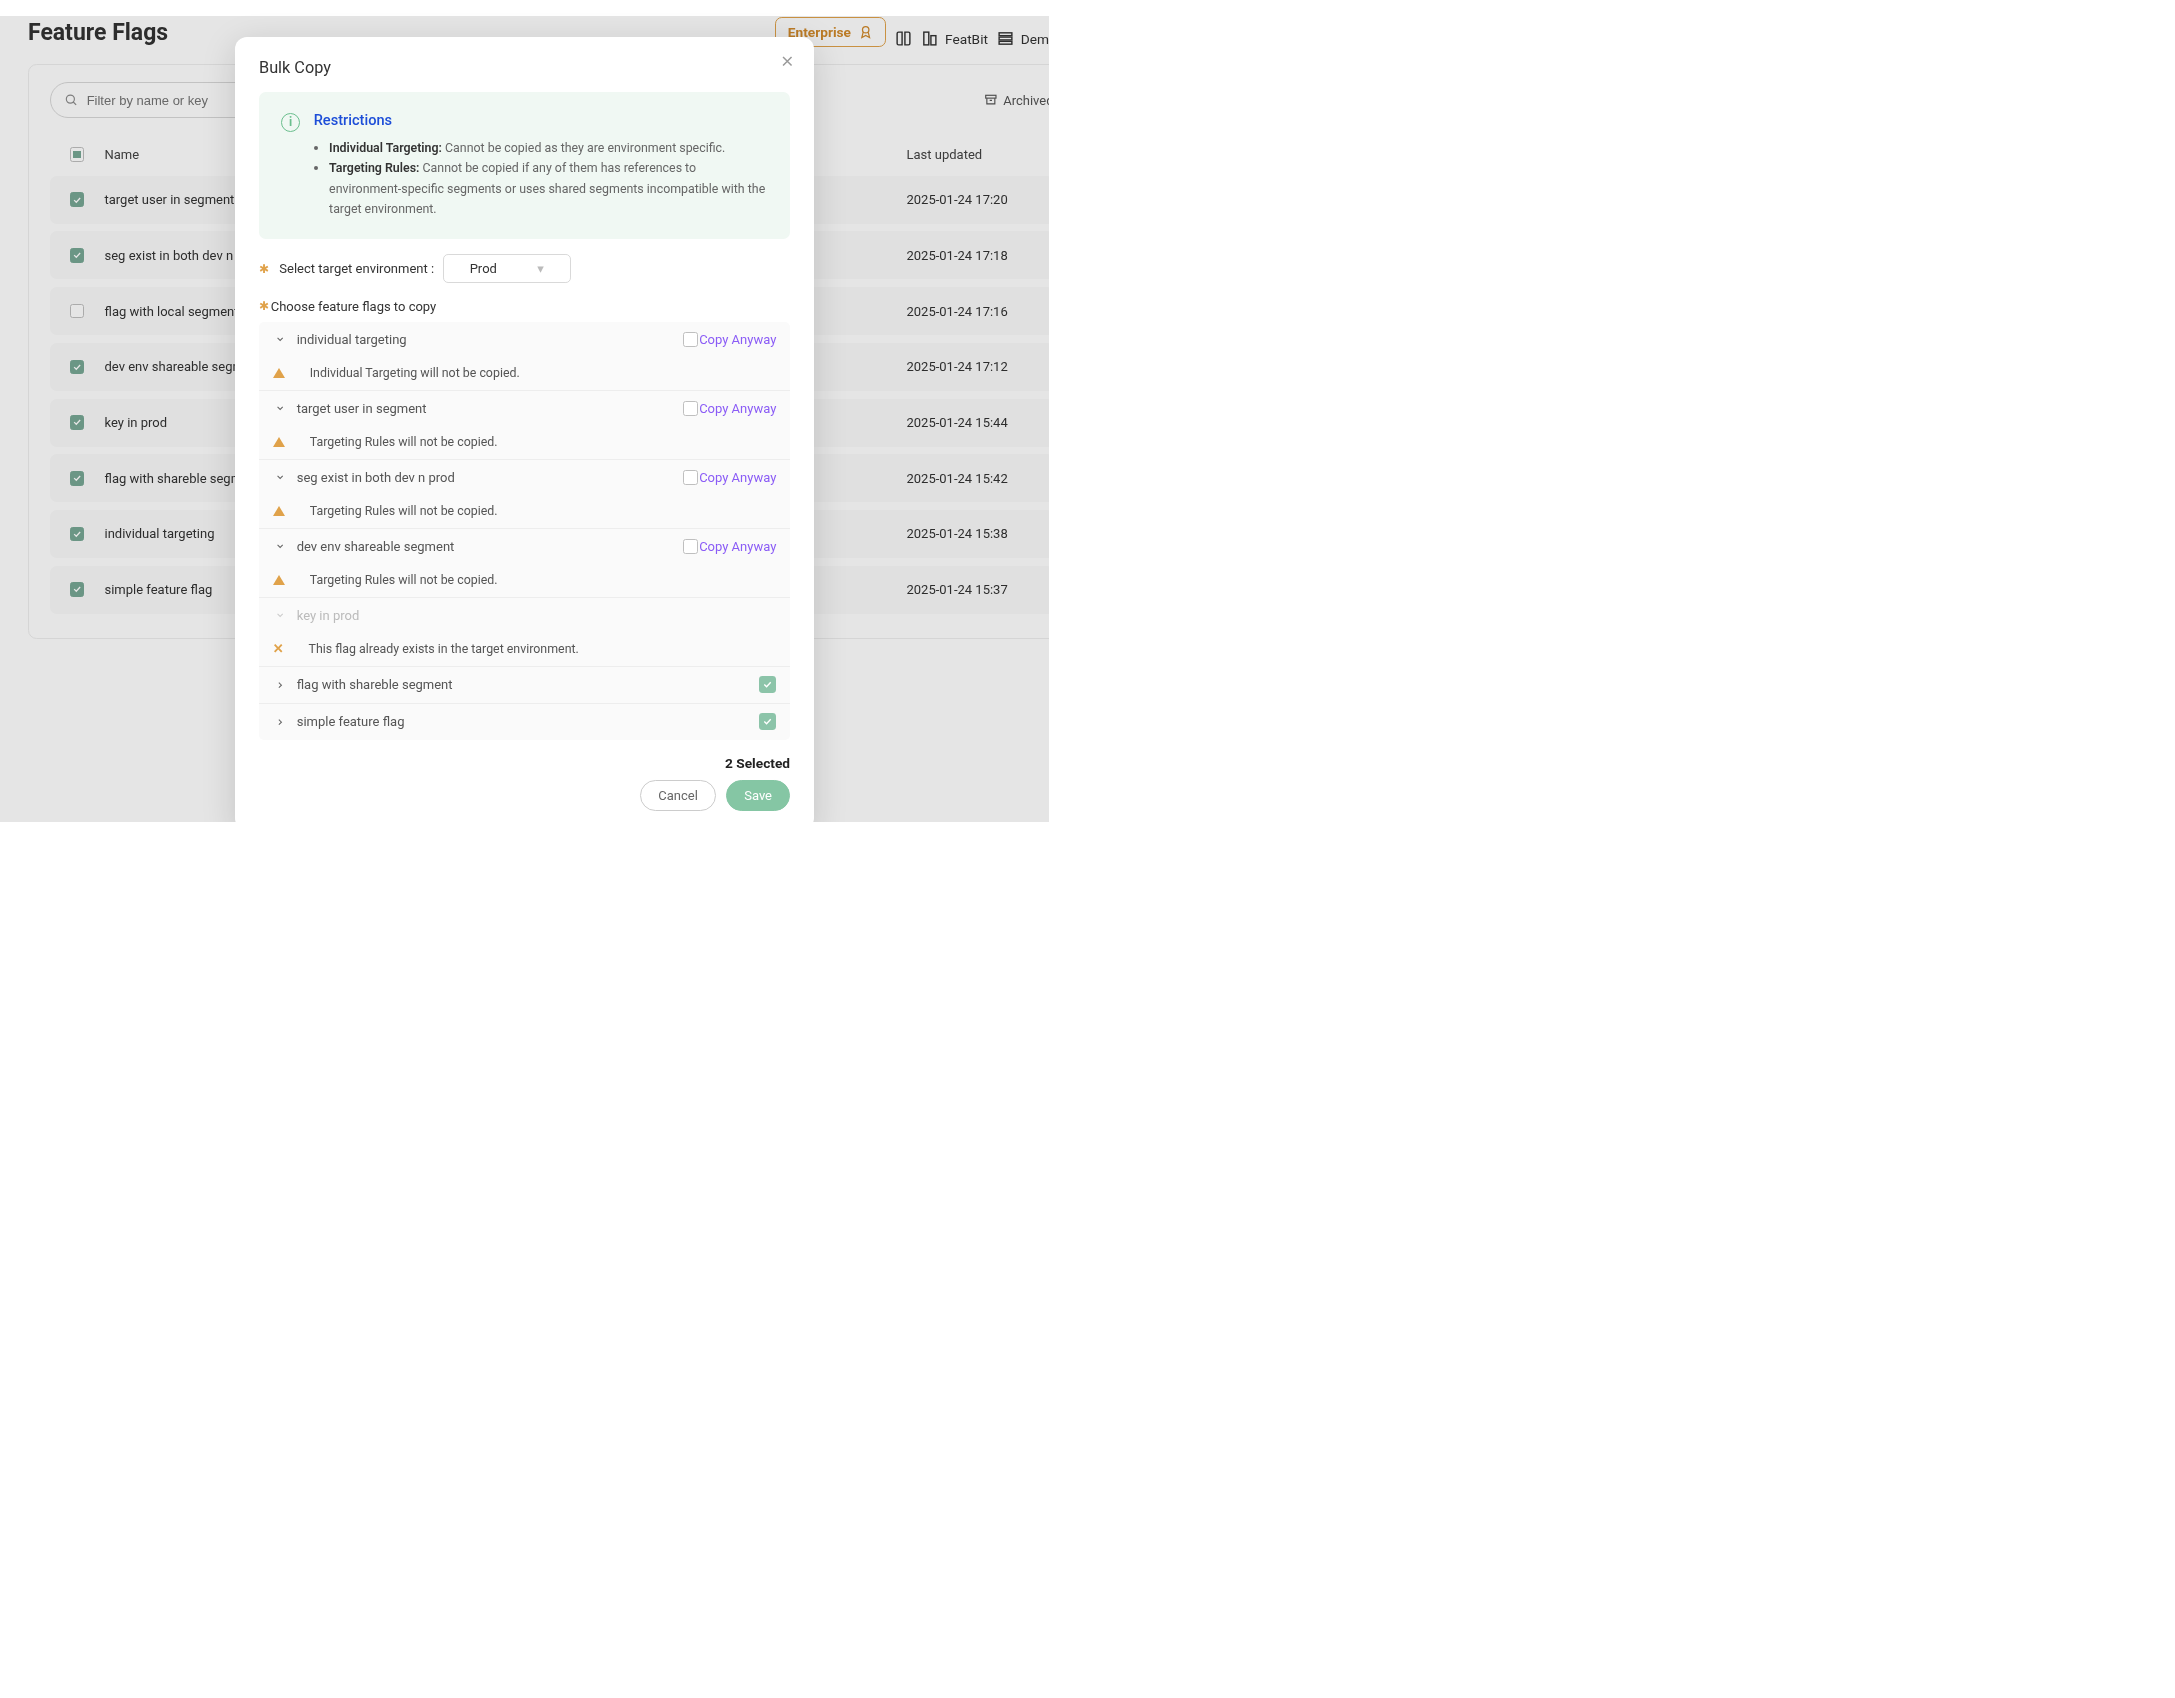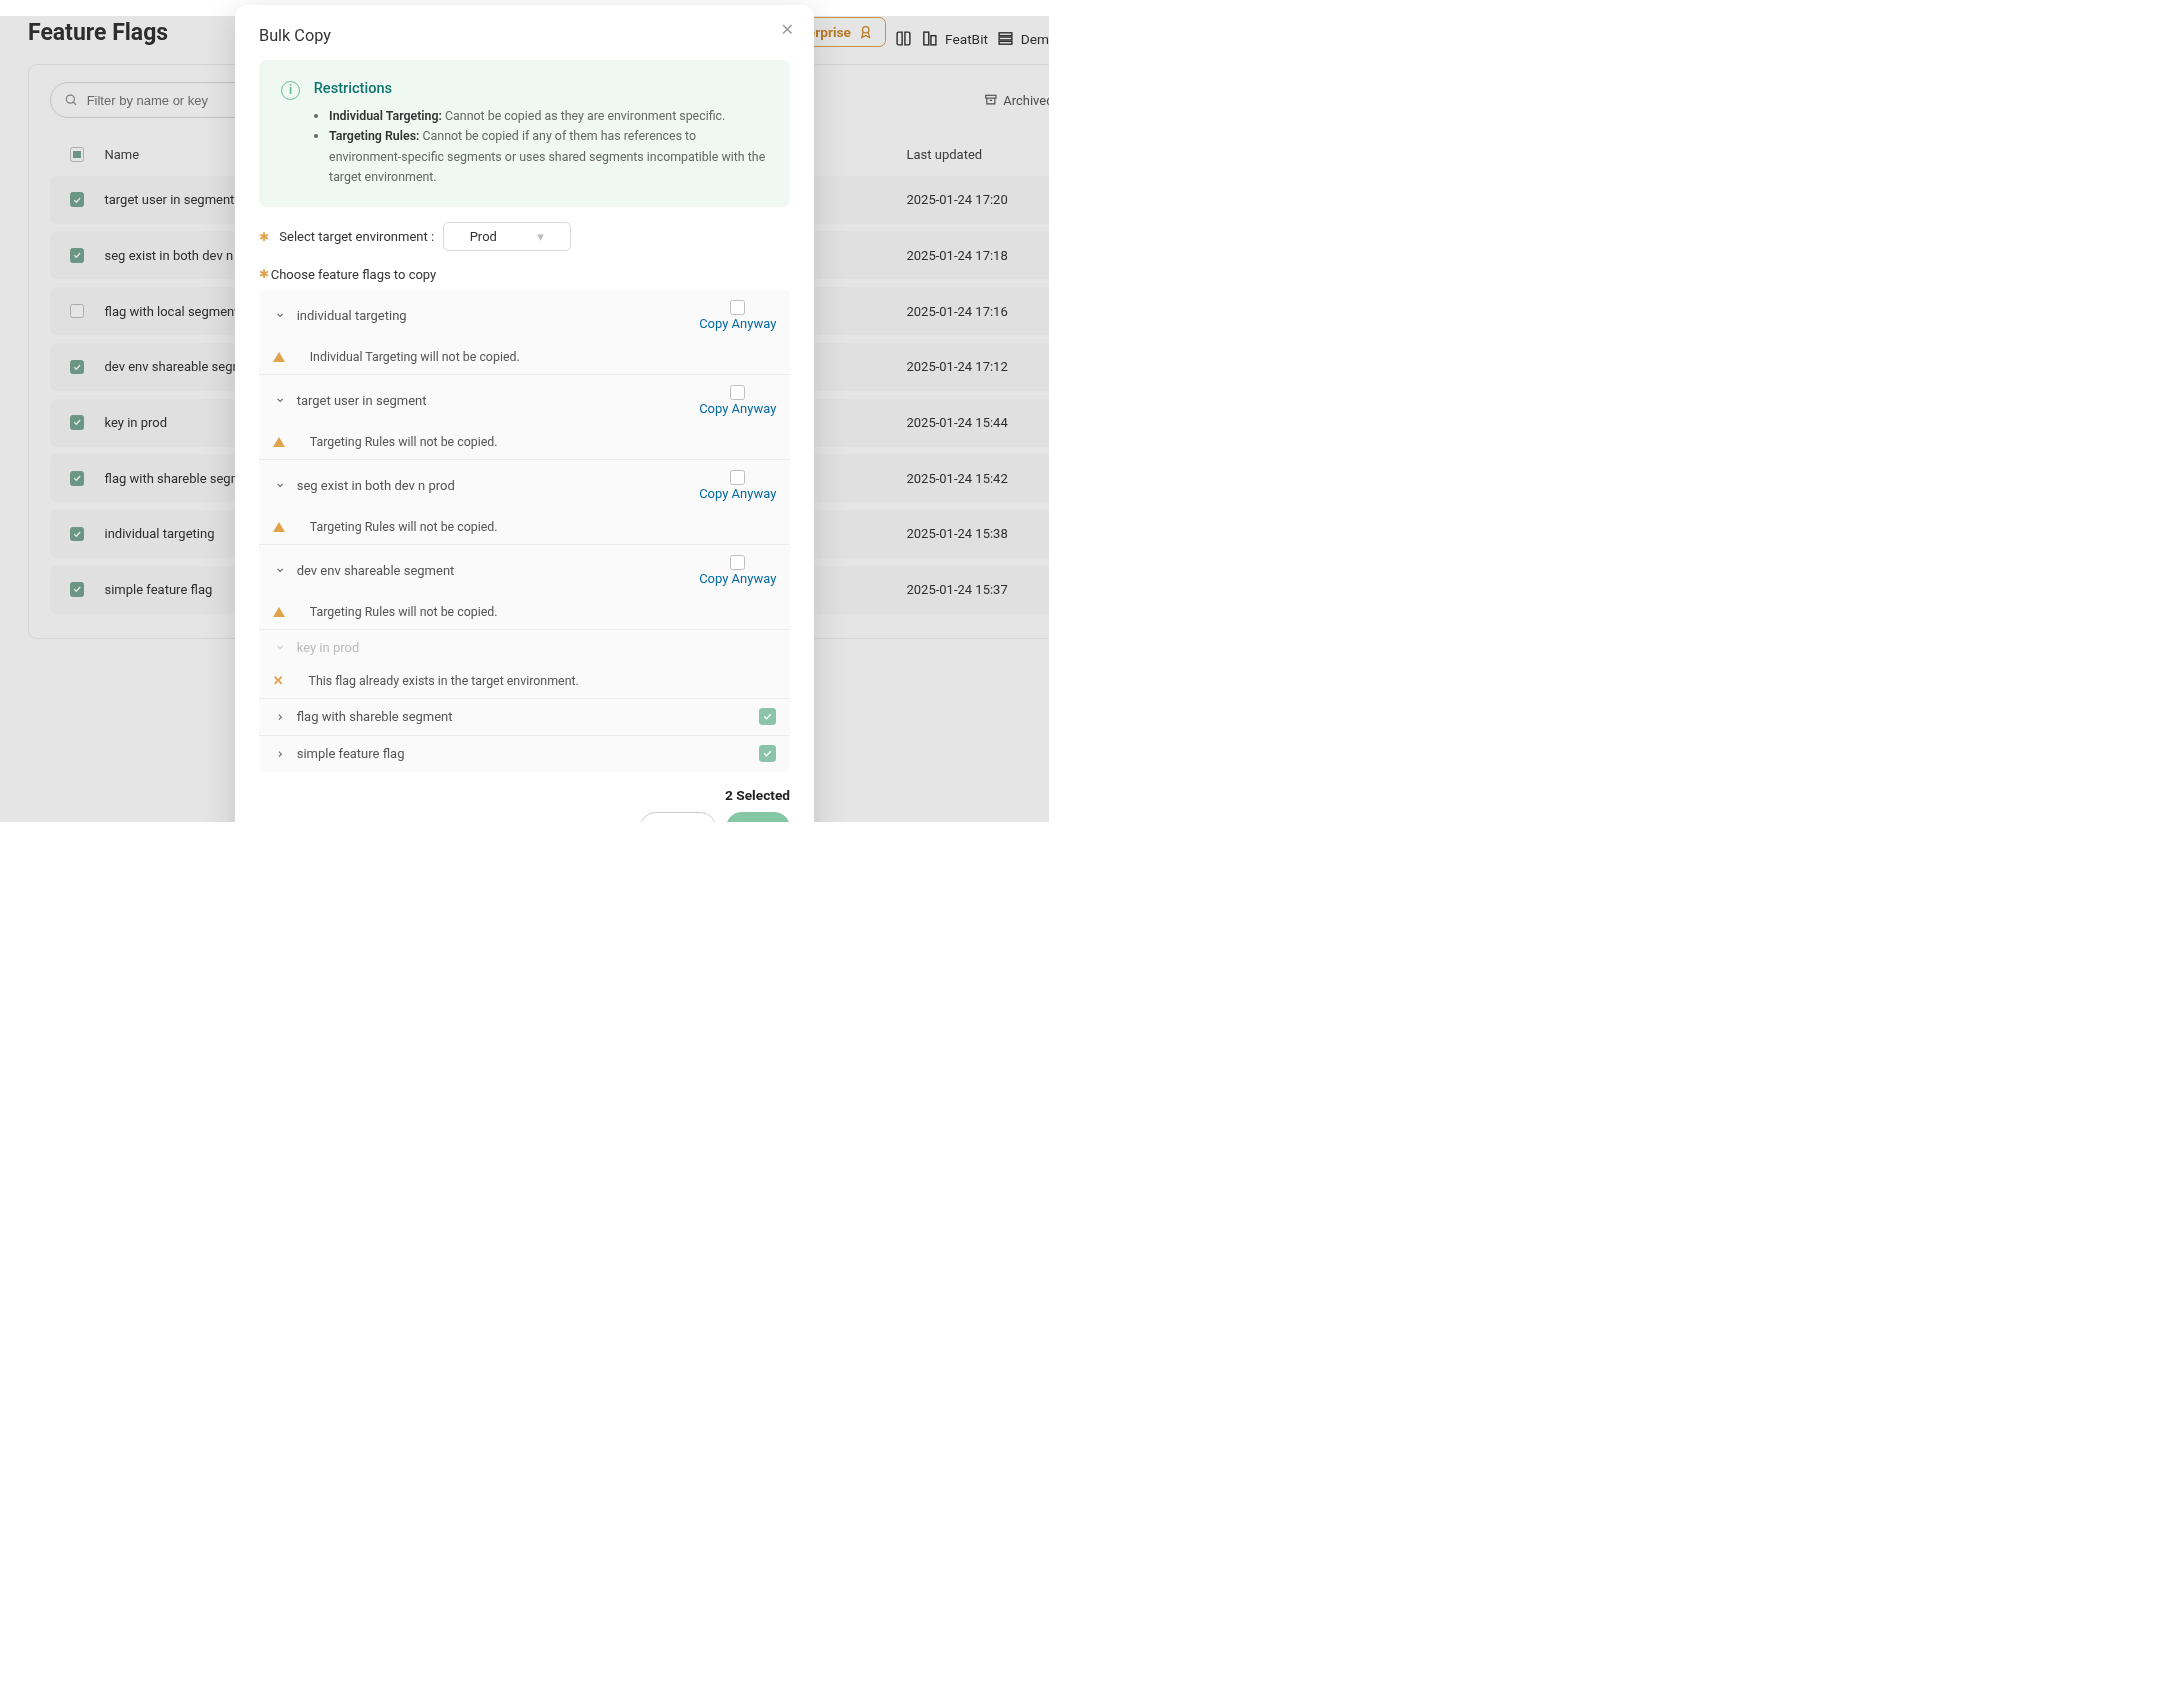--- a/index.html
+++ b/index.html
@@ -171,21 +171,21 @@
     gap:13.7px;
     margin-bottom:15.4px;
   }
   .restrictions .info-icon {
     width:19px; height:19px; flex-shrink:0;
     border:1.7px solid #6bbf8e; border-radius:50%;
     display:flex; align-items:center; justify-content:center;
     color:#6bbf8e; font-weight:700; font-size:12px;
     margin-top:1.7px;
   }
-  .restrictions-body h4 { font-size:14.6px; font-weight:500; color:#0f766e; margin-bottom:8.6px; }
+  .restrictions-body h4 { font-size:14.6px; font-weight:500; color:#1d4ed8; margin-bottom:8.6px; }
   .restrictions-body ul { list-style:disc; padding-left:15.4px; }
   .restrictions-body li { font-size:12.4px; color:#666; line-height:1.65; }
   .restrictions-body li b { color:#333; font-weight:600; }
 
   .form-row {
     display:flex; align-items:center; gap:8.6px;
     font-size:13px; color:#333; margin-bottom:15.4px;
   }
   .req-star { color:#e0a24a; font-size:12px; margin-right:1.7px; }
   .select {
@@ -210,21 +210,21 @@
   .flag-item:last-child { border-bottom:none; }
   .flag-item-head {
     display:flex; align-items:center;
     padding:9.4px 13.7px;
   }
   .flag-item-head.disabled { color:#bbb; }
   .flag-item-head .chev { width:15.4px; display:flex; justify-content:center; margin-right:8.6px; color:#666; }
   .flag-item-head.disabled .chev { color:#ccc; }
   .flag-item-head .flag-name { font-size:13px; color:#555; flex:1; }
   .flag-item-head.disabled .flag-name { color:#bbb; }
-  .copy-anyway { display:flex; align-items:center; gap:1px; font-size:13px; color:#0369a1;flex-direction:column; }
+  .copy-anyway { display:flex; align-items:center; gap:1px; font-size:13px; color:#8b5cf6; }
   .copy-anyway .checkbox { width:15.4px; height:15.4px; border-radius:2.6px; }
   .selected-check {
     width:17px; height:17px; background:#8cc4a9; border-radius:3.4px;
     display:flex; align-items:center; justify-content:center;
   }
   .selected-check svg { width:11px; height:11px; stroke:#fff; stroke-width:3; fill:none; }
 
   .flag-item-warn {
     display:flex; align-items:center; gap:25px;
     padding:8.6px 13.7px 10.3px;

